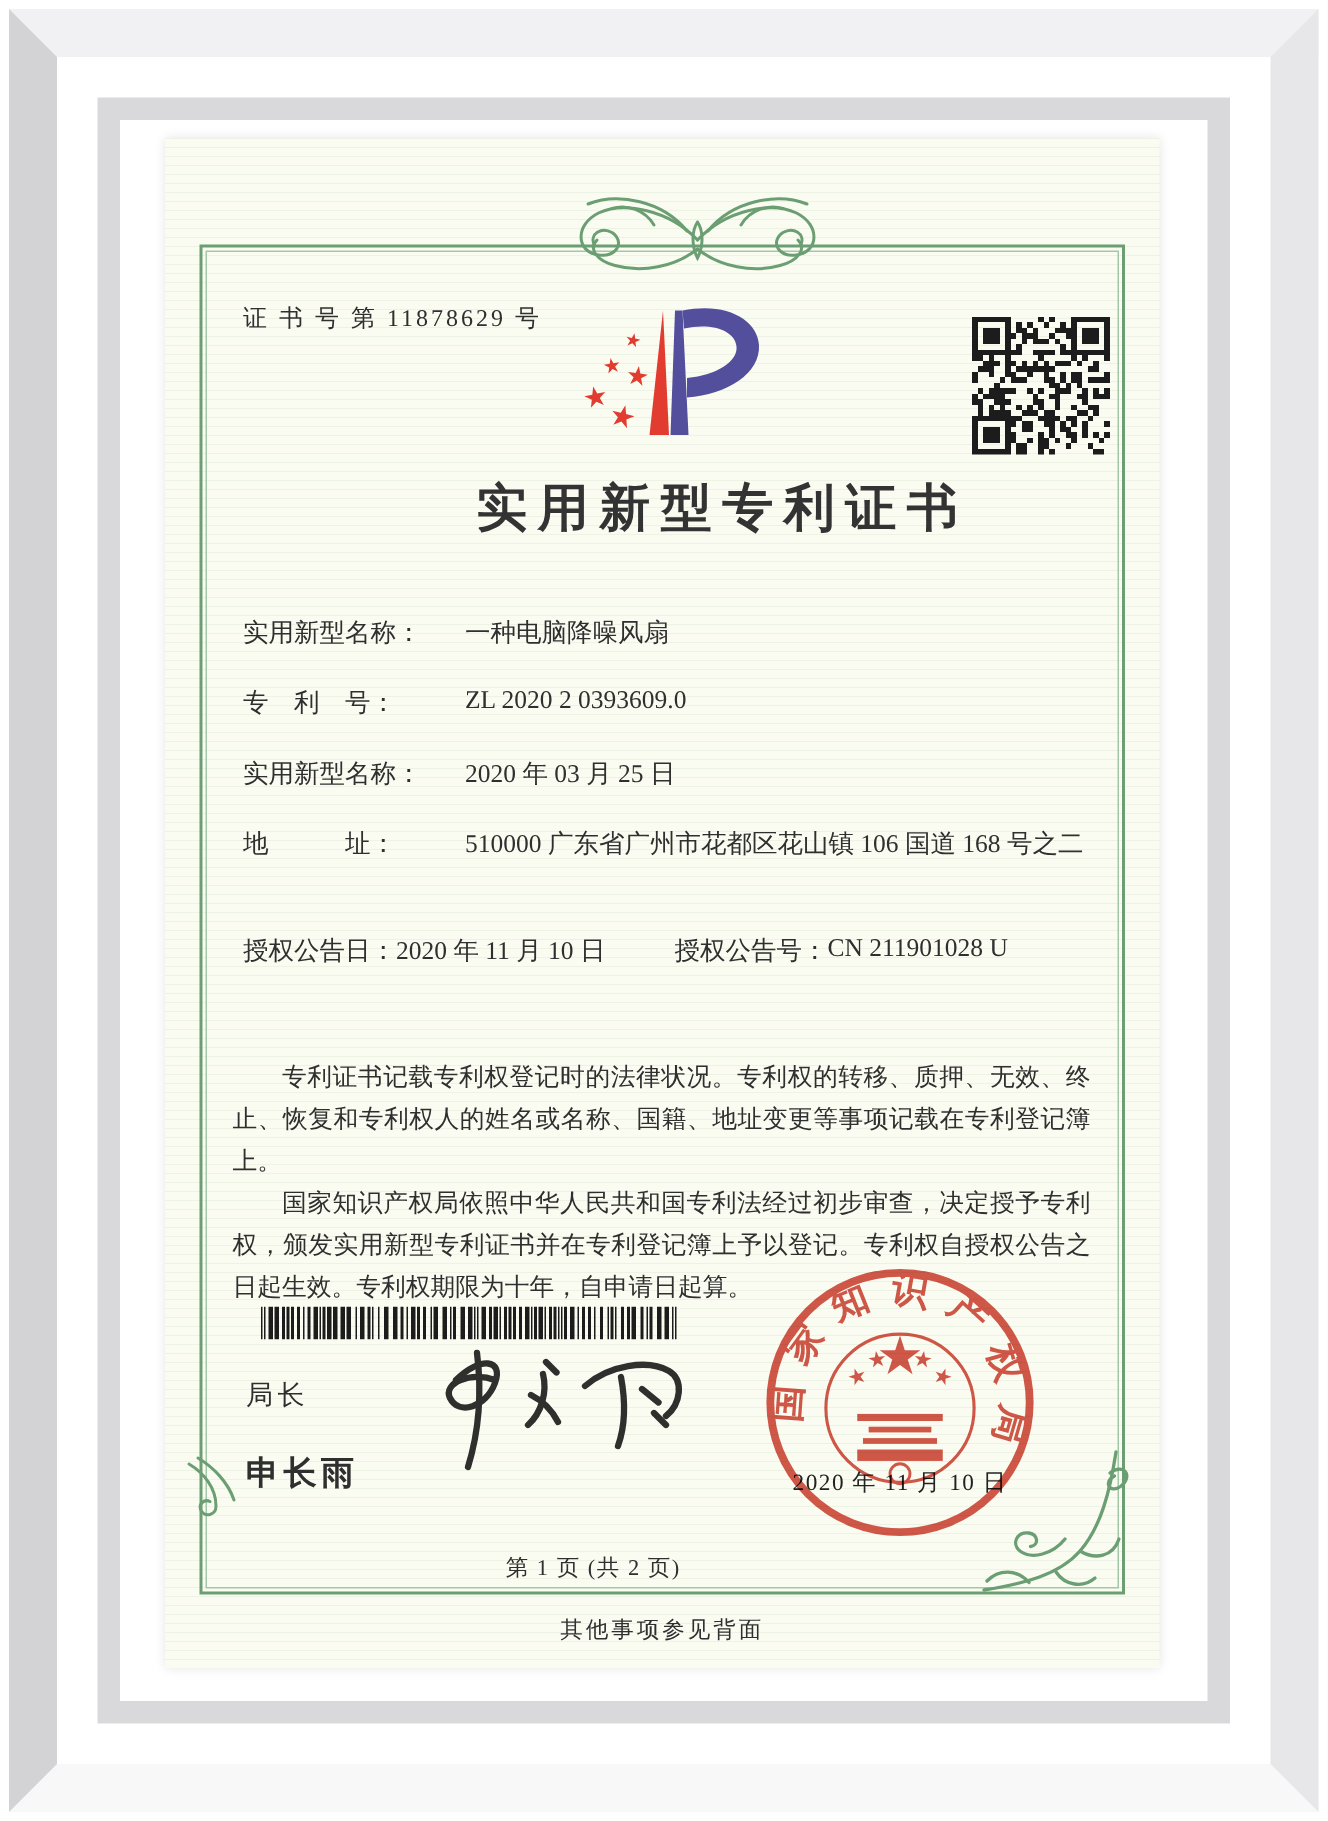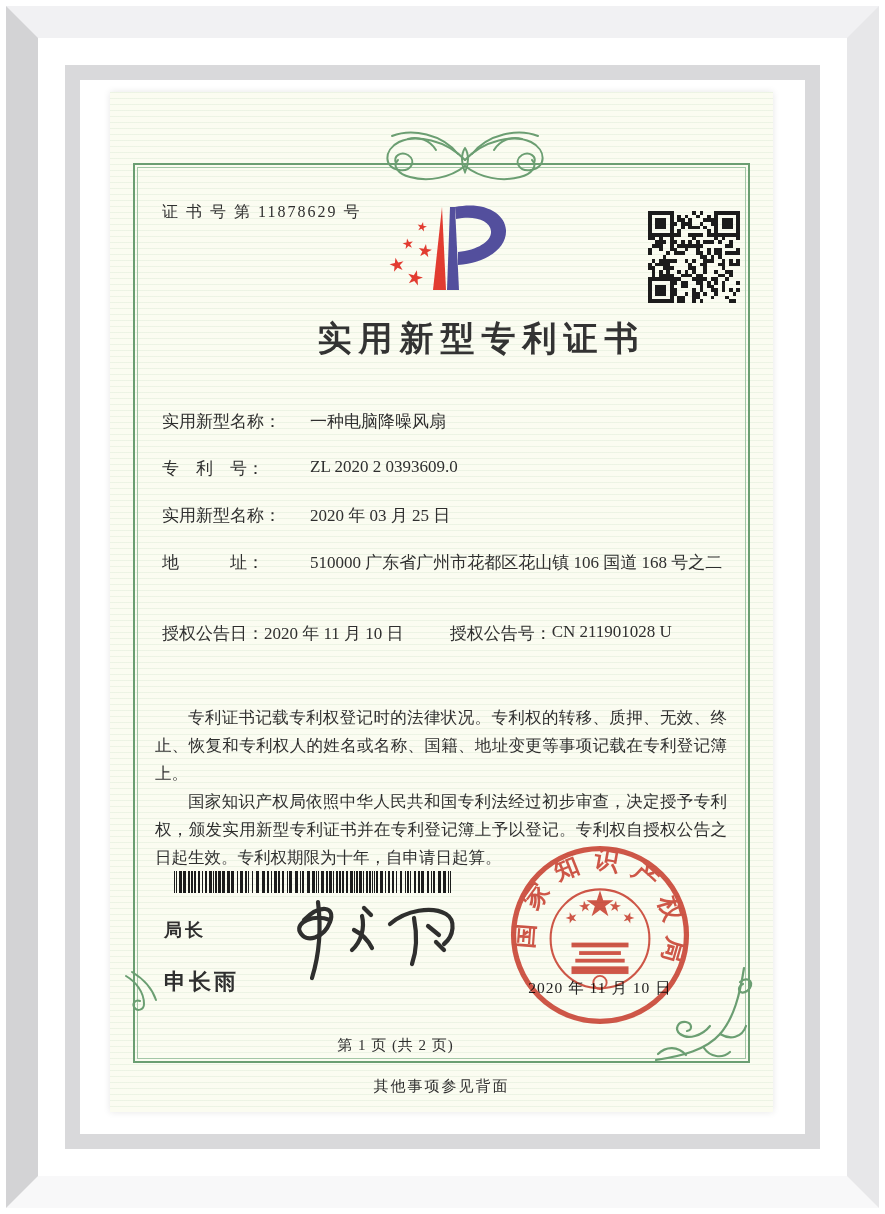--- a/index.html
+++ b/index.html
@@ -52,21 +52,21 @@
   .grant-row{height:43px;display:flex;align-items:flex-start;margin-top:24px;}
   .grant-label{display:inline-block;}
   .grant-val{display:inline-block;margin-right:0;}
   .g2{margin-left:46px;}
   .paragraphs{
     position:absolute;left:45px;top:612px;width:572px;
     font-size:16.5px;line-height:28px;text-align:justify;
   }
   .paragraphs p{margin:0;text-indent:2em;}
   .barcode{position:absolute;left:64px;top:779px;width:282px;height:22px;}
-  .signer-title{position:absolute;left:54px;top:826px;font-family:"Liberation Sans","DejaVu Sans",sans-serif;font-weight:700;font-size:18px;letter-spacing:3px;}
+  .signer-title{position:absolute;left:54px;top:826px;font-family:"Liberation Sans","DejaVu Sans",sans-serif;font-weight:400;font-size:18px;letter-spacing:3px;}
   .signer-name{position:absolute;left:54px;top:875px;font-family:"Liberation Sans","DejaVu Sans",sans-serif;font-weight:700;font-size:22px;letter-spacing:3px;}
   .signature{position:absolute;left:168px;top:798px;width:195px;height:96px;}
   .sig-stroke{stroke:#1e1e1e;fill:none;stroke-width:4.2;stroke-linecap:round;opacity:.92;}
   .seal-date{
     position:absolute;left:395px;top:886px;width:190px;text-align:center;
     font-size:15.5px;letter-spacing:1px;color:#222;
   }
   .seal{position:absolute;left:395px;top:748px;width:190px;height:190px;
     mix-blend-mode:multiply;opacity:.92;pointer-events:none;}
   .seal-stroke{stroke:var(--seal_red,#d0493c);fill:none;}

